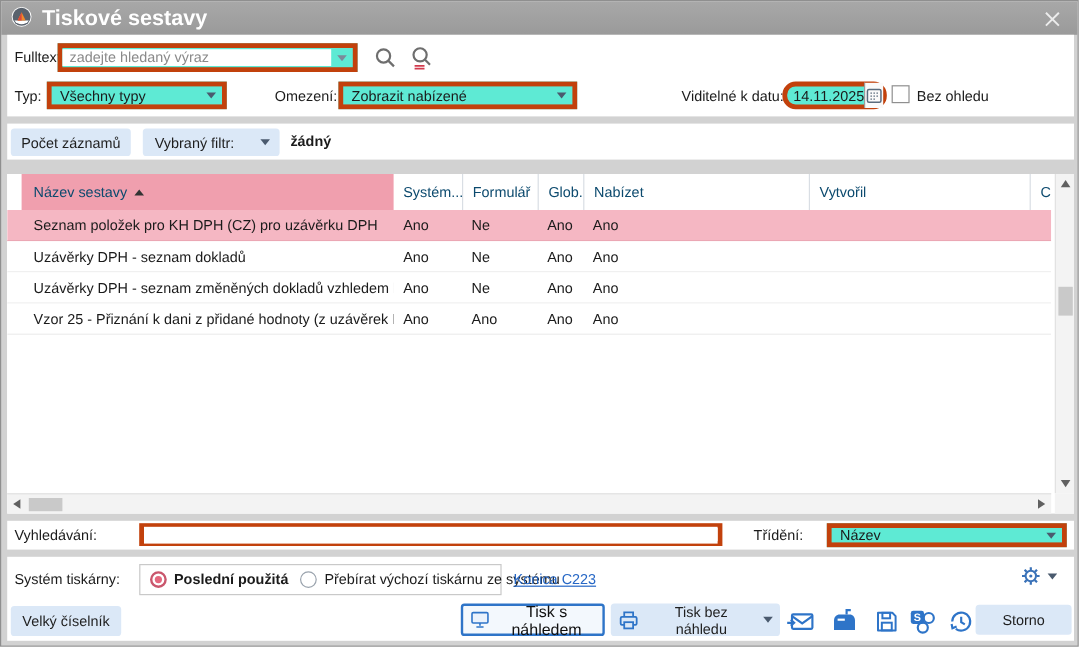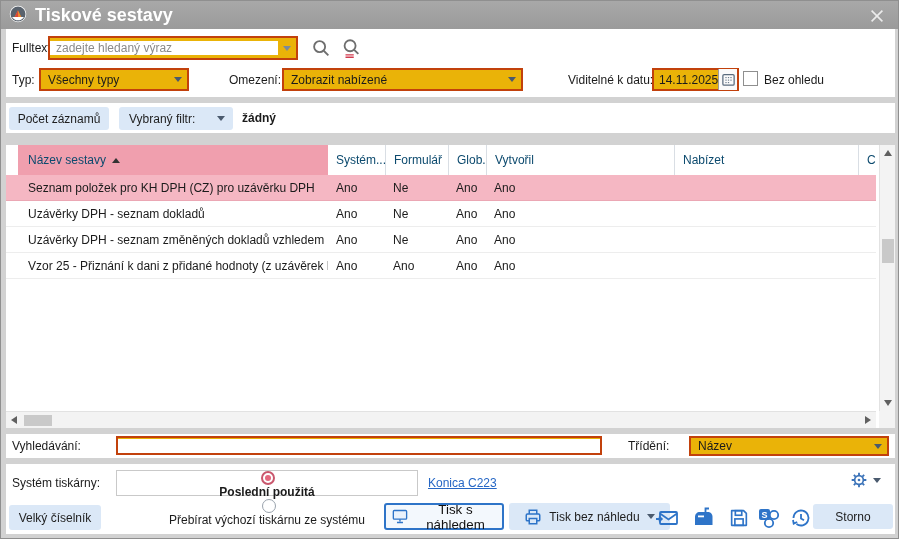--- a/index.html
+++ b/index.html
@@ -15,30 +15,30 @@
   .sec{position:absolute;left:5px;width:889px;background:#fff;}
   .secA{top:28px;height:68px;}
   .secB{top:102px;height:30px;}
   .secTable{top:144px;height:283px;background:#fff;}
   .secC{top:433px;height:24px;}
   .secD{top:463px;height:70px;}
 
   .lbl{position:absolute;white-space:nowrap;}
 
   
-  .combo,.select,.datebox,.textinput{position:absolute;background:#eab308;border:2px solid #c2410c;display:flex;align-items:center;}
+  .combo,.select,.datebox,.textinput{position:absolute;background:#5eead4;border:4px solid #c2410c;display:flex;align-items:center;}
   .combo input{flex:1;border:none;outline:none;font-size:12px;padding:0 6px;color:#222;min-width:0;}
   .combo input::placeholder{color:#8a8a8a;}
   .select{padding-left:7px;cursor:pointer;}
   .select .val{flex:1;white-space:nowrap;overflow:hidden;}
   .caretbox{width:18px;height:100%;display:flex;align-items:center;justify-content:center;cursor:pointer;}
   .caret{width:0;height:0;border-left:4px solid transparent;border-right:4px solid transparent;border-top:5px solid #4a5a6e;}
   .iconbtn{position:absolute;width:26px;height:26px;display:flex;align-items:center;justify-content:center;cursor:pointer;}
 
-  .datebox{padding-left:5px;}
+  .datebox{padding-left:5px;border-radius:11px;}
   .datebox .val{flex:1;}
   .calbtn{width:22px;height:21px;border-left:1px solid #9b9b9b;display:flex;align-items:center;justify-content:center;background:#fafafa;cursor:pointer;}
   .checkbox{position:absolute;width:15px;height:15px;border:1px solid #8f8f8f;background:#fff;cursor:pointer;}
 
   
   .bluebtn{position:absolute;background:#dbe8f7;border:none;border-radius:3px;font-size:12px;color:#1e1e1e;display:flex;align-items:center;justify-content:center;cursor:pointer;}
   .bluebtn.dropdown{justify-content:space-between;padding:0 8px 0 10px;}
   .boldval{position:absolute;font-weight:bold;}
 
   
@@ -59,21 +59,21 @@
   .scorner{position:absolute;right:0;bottom:0;width:16px;height:17px;background:#f3f3f3;}
   .sarrow{position:absolute;width:16px;height:16px;display:flex;align-items:center;justify-content:center;cursor:pointer;}
   .tri-up{width:0;height:0;border-left:4px solid transparent;border-right:4px solid transparent;border-bottom:6px solid #606060;}
   .tri-down{width:0;height:0;border-left:4px solid transparent;border-right:4px solid transparent;border-top:6px solid #606060;}
   .tri-left{width:0;height:0;border-top:4px solid transparent;border-bottom:4px solid transparent;border-right:6px solid #606060;}
   .tri-right{width:0;height:0;border-top:4px solid transparent;border-bottom:4px solid transparent;border-left:6px solid #606060;}
   .vthumb{position:absolute;left:2px;top:94px;width:12px;height:24px;background:#c9c9c9;cursor:pointer;}
   .hthumb{position:absolute;left:18px;top:3px;width:28px;height:11px;background:#c9c9c9;cursor:pointer;}
 
   
-  .groupbox{position:absolute;left:110px;top:6px;width:302px;height:26px;border:1px solid #c9c9c9;background:#fff;display:flex;align-items:center;flex-direction:column;}
+  .groupbox{position:absolute;left:110px;top:6px;width:302px;height:26px;border:1px solid #c9c9c9;background:#fff;display:flex;align-items:center;}
   .radio{width:14px;height:14px;border-radius:50%;border:1px solid #9aa3ad;background:#fff;margin:0 6px 0 8px;position:relative;cursor:pointer;flex:none;}
   .radio.on{border:2px solid #c9576d;}
   .radio.on::after{content:"";position:absolute;left:2px;top:2px;width:6px;height:6px;border-radius:50%;background:#e4687e;}
   .radiolabel{white-space:nowrap;}
   .link{position:absolute;color:#2667c5;text-decoration:underline;cursor:pointer;white-space:nowrap;}
 
   
   .primarybtn{position:absolute;background:#f3f8fd;border:2px solid #2e74c8;border-radius:3px;display:flex;align-items:center;justify-content:center;gap:7px;cursor:pointer;color:#111;}
   .footicon{position:absolute;width:26px;height:26px;display:flex;align-items:center;justify-content:center;cursor:pointer;}
   .gearwrap{position:absolute;right:14px;top:6px;display:flex;align-items:center;gap:4px;cursor:pointer;}
@@ -125,21 +125,21 @@
 
     <span class="lbl" style="left:6px;top:44px;text-align:right;">Typ:</span>
     <div class="select" style="left:33px;top:39px;width:150px;height:23px;">
       <span class="val">Všechny typy</span>
       <span class="caretbox">
           <i class="caret"></i>
         </span>
     </div>
 
     <span class="lbl" style="left:223px;top:44px;">Omezení:</span>
-    <div class="select" style="left:276px;top:39px;width:241px;height:23px;">
+    <div class="select" style="left:276px;top:39px;width:199px;height:23px;">
       <span class="val">Zobrazit nabízené</span>
       <span class="caretbox">
           <i class="caret"></i>
         </span>
     </div>
 
     <span class="lbl" style="left:562px;top:44px;">Viditelné k datu:</span>
     <div class="datebox" style="left:646px;top:39px;width:87px;height:23px;">
       <span class="val">14.11.2025</span>
       <span class="calbtn">
@@ -172,24 +172,24 @@
       <div class="th">
           <span>Systém...</span>
         </div>
       <div class="th sep">
           <span>Formulář</span>
         </div>
       <div class="th sep">
           <span>Glob...</span>
         </div>
       <div class="th sep">
+          <span>Nabízet</span>
+        </div>
+      <div class="th sep">
           <span>Vytvořil</span>
-        </div>
-      <div class="th sep">
-          <span>Nabízet</span>
         </div>
       <div class="th sep">
           <span>C</span>
         </div>
     </div>
     <div class="rows-host">
         <div class="trow selected">
           <div class="td"></div>
           <div class="td td-name">Seznam položek pro KH DPH (CZ) pro uzávěrku DPH</div>
           <div class="td">Ano</div>
@@ -287,21 +287,21 @@
     <button class="bluebtn" style="left:3px;top:41px;width:92px;height:25px;">Velký číselník</button>
 
     <button class="primarybtn" style="left:378px;top:39px;width:120px;height:27px;">
       <svg width="19" height="17" viewBox="0 0 24 22" fill="none">
         <rect x="2" y="2" width="20" height="13" rx="1.5" stroke="#2e74c8" stroke-width="2" fill="#eaf2fc"></rect>
         <path d="M12 15v3.5M7.5 20h9" stroke="#2e74c8" stroke-width="2"></path>
       </svg>
       <span>Tisk s náhledem</span>
     </button>
 
-    <button class="bluebtn" style="left:503px;top:39px;width:161px;height:27px;gap:7px;text-align:center;">
+    <button class="bluebtn" style="left:503px;top:39px;width:141px;height:27px;gap:7px;text-align:center;">
       <svg width="18" height="18" viewBox="0 0 24 24" fill="none">
         <path d="M7 8V3h10v5" stroke="#2e74c8" stroke-width="2"></path>
         <rect x="3" y="8" width="18" height="9" rx="1.5" stroke="#2e74c8" stroke-width="2"></rect>
         <rect x="7" y="14" width="10" height="7" fill="#dbe8f7" stroke="#2e74c8" stroke-width="2"></rect>
       </svg>
       <span>Tisk bez náhledu</span>
       <i class="caret"></i>
     </button>
 
     <span class="footicon" style="left:648px;top:41px;">

